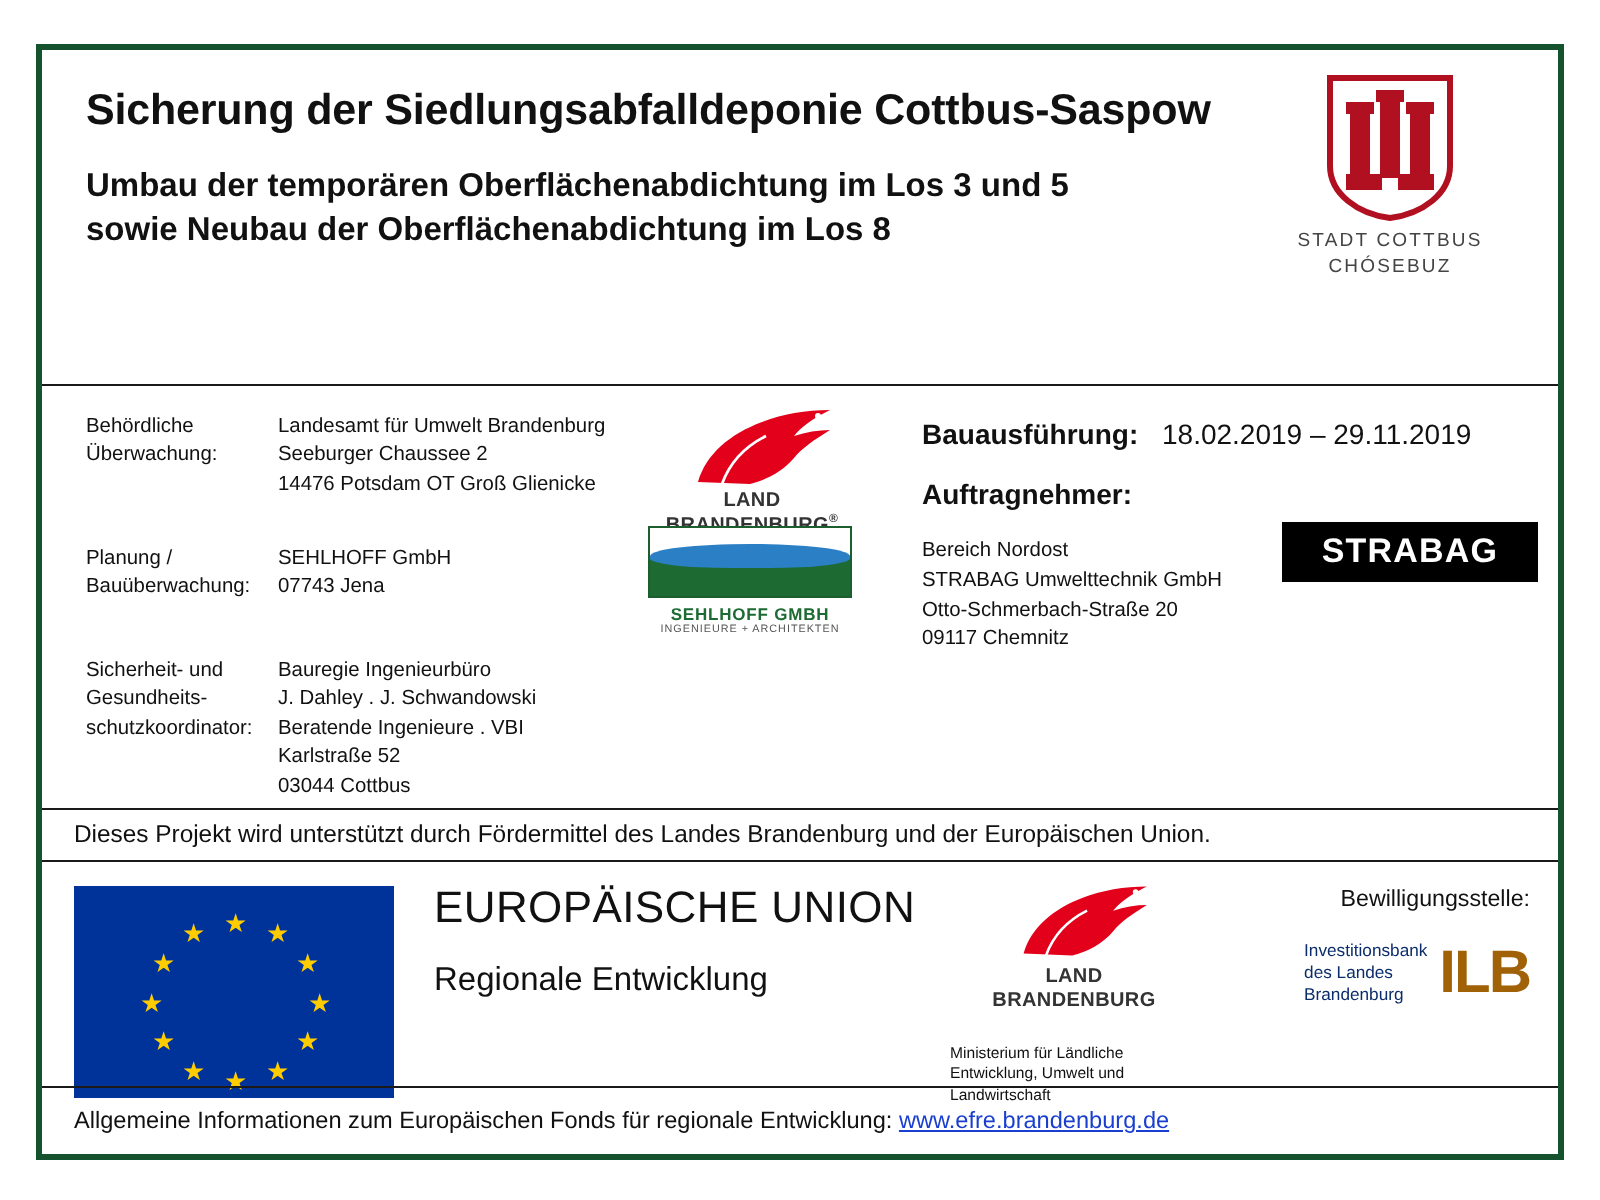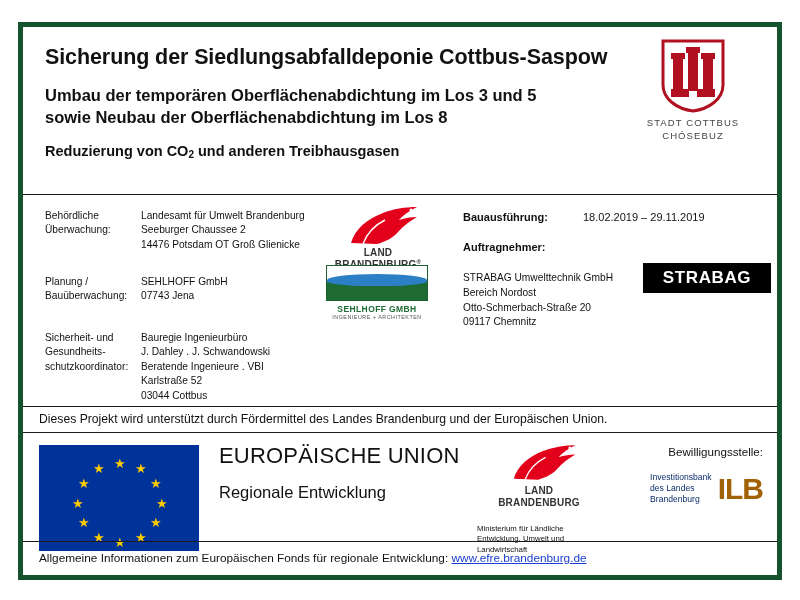--- a/index.html
+++ b/index.html
@@ -13,21 +13,21 @@
     font-family: "Liberation Sans", sans-serif;
     color: #111111;
     overflow: hidden;
   }
   .board {
     position: absolute;
     left: 18px;
     top: 22px;
     width: 764px;
     height: 558px;
-    border: 5px solid #14532d;
+    border: 3px solid #14532d;
     box-sizing: border-box;
     background: #ffffff;
   }
 
   
   .header {
     position: relative;
     height: 168px;
     border-bottom: 1px solid #1a1a1a;
     box-sizing: border-box;
@@ -197,21 +197,21 @@
   .bau-sub2 {
     font-size: 6.4px;
     color: #8a1420;
     letter-spacing: 0.6px;
     margin-top: 2px;
   }
 
   
   .r-row {
     position: absolute;
-    font-size: 11px;
+    font-size: 14px;
   }
   .r-bold { font-weight: bold; }
   .rr1 { left: 20px; top: 16px; }
   .rr1 .date { position: absolute; left: 120px; top: 0; white-space: nowrap; font-weight: normal; }
   .rr2 { left: 20px; top: 46px; font-weight: bold; }
   .rr3 {
     left: 20px; top: 76px;
     font-size: 10.2px;
     line-height: 1.45;
     font-weight: normal;
@@ -330,23 +330,20 @@
 </head>
 <body>
 
 <div class="board">
 
   <div class="header">
     <div class="title-main">Sicherung der Siedlungsabfalldeponie Cottbus-Saspow</div>
     <div class="title-sub">
       <div>Umbau der temporären Oberflächenabdichtung im Los 3 und 5</div>
       <div>sowie Neubau der Oberflächenabdichtung im Los 8</div>
-    </div>
-    <div class="title-third">
-      <span>Reduzierung von CO</span><sub>2</sub><span> und anderen Treibhausgasen</span>
     </div>
 
     <div class="crest">
       <div class="crest-shield">
         <svg viewBox="0 0 64 74" width="64" height="74" aria-hidden="true">
           <path d="M2 2 H62 V46 C62 60 48 70 32 72 C16 70 2 60 2 46 Z" fill="#ffffff" stroke="#b01020" stroke-width="3"></path>
           <g fill="#b01020">
             <rect x="12" y="20" width="10" height="30"></rect>
             <rect x="27" y="14" width="10" height="36"></rect>
             <rect x="42" y="20" width="10" height="30"></rect>
@@ -431,22 +428,22 @@
 
     </div>
 
     <div class="mid-right">
       <div class="r-row rr1 r-bold">
         <span>Bauausführung:</span>
         <span class="date">18.02.2019 – 29.11.2019</span>
       </div>
       <div class="r-row rr2">Auftragnehmer:</div>
       <div class="r-row rr3">
+        <div>Bereich Nordost</div>
         <div>STRABAG Umwelttechnik GmbH</div>
-        <div>Bereich Nordost</div>
         <div>Otto-Schmerbach-Straße 20</div>
         <div>09117 Chemnitz</div>
       </div>
       <div class="strabag">STRABAG</div>
     </div>
   </div>
 
   <div class="eu-note">Dieses Projekt wird unterstützt durch Fördermittel des Landes Brandenburg und der Europäischen Union.</div>
 
   <div class="eu-main">

